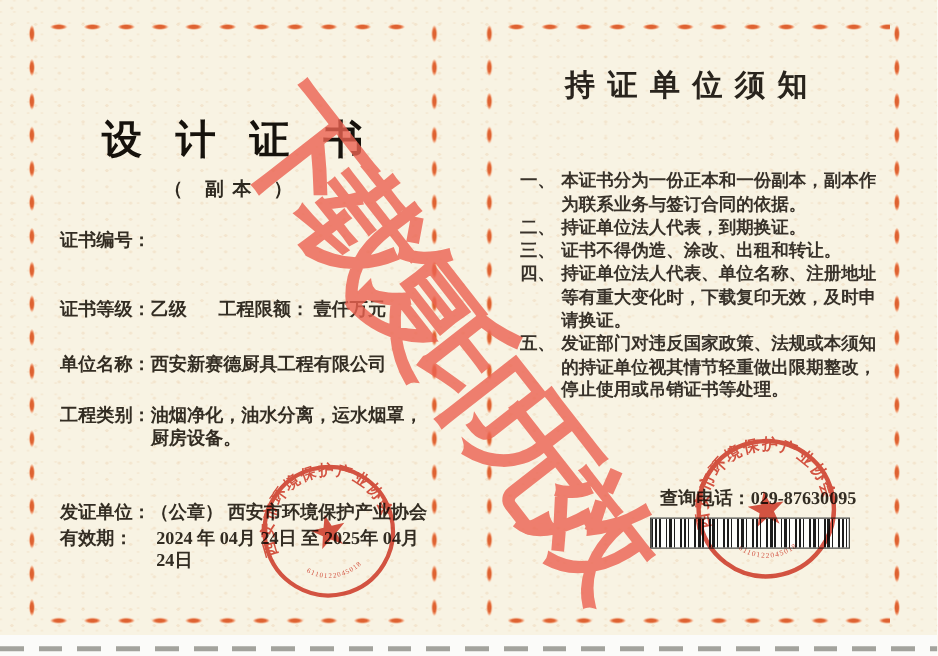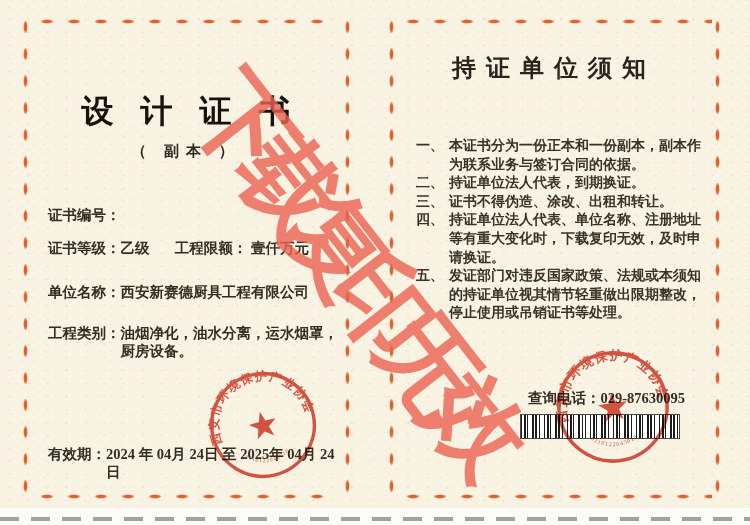--- a/index.html
+++ b/index.html
@@ -80,21 +80,21 @@
   <div class="chain-v" style="left:342px;top:14px;height:492px;"></div>
 
   <div class="chain-h" style="left:400px;top:16px;width:312px;"></div>
   <div class="chain-h" style="left:400px;top:491px;width:312px;"></div>
   <div class="chain-v" style="left:386px;top:14px;height:492px;"></div>
   <div class="chain-v" style="left:712px;top:14px;height:492px;"></div>
 
   <div class="abs title2">设计证书</div>
   <div class="abs subtitle">（ 副本 ）</div>
 
-  <div class="abs field" style="top:206px;">
+  <div class="abs field" style="top:184px;">
     <span class="lab">证书编号：</span>
   </div>
 
   <div class="abs field" style="top:239px;">
     <span class="lab">证书等级：</span>
     <span class="val">
       <span>乙级</span>
       <span style="display:inline-block;width:18px;"></span>
       <span>工程限额：</span>
       <span>壹仟万元</span>
@@ -107,22 +107,26 @@
   </div>
 
   <div class="abs field" style="top:324px;">
     <span class="lab">工程类别：</span>
     <span class="val">
       <span style="display:block;">油烟净化，油水分离，运水烟罩，</span>
       <span style="display:block;">厨房设备。</span>
     </span>
   </div>
 
+  <div class="abs field" style="top:401px;">
+    <span class="lab">发证单位：</span>
+    <span class="val">（公章） 西安市环境保护产业协会</span>
+  </div>
 
-  <div class="abs field" style="top:445px;">
+  <div class="abs field" style="top:422px;gap:19px;">
     <span class="lab">有效期：</span>
     <span class="val">2024 年 04月 24日 至 2025年 04月 24日</span>
   </div>
 
   <div class="abs ntitle">持证单位须知</div>
 
   <div class="abs notices">
     <div class="nitem">
       <span class="num">一、</span>
       <span class="txt">本证书分为一份正本和一份副本，副本作为联系业务与签订合同的依据。</span>

